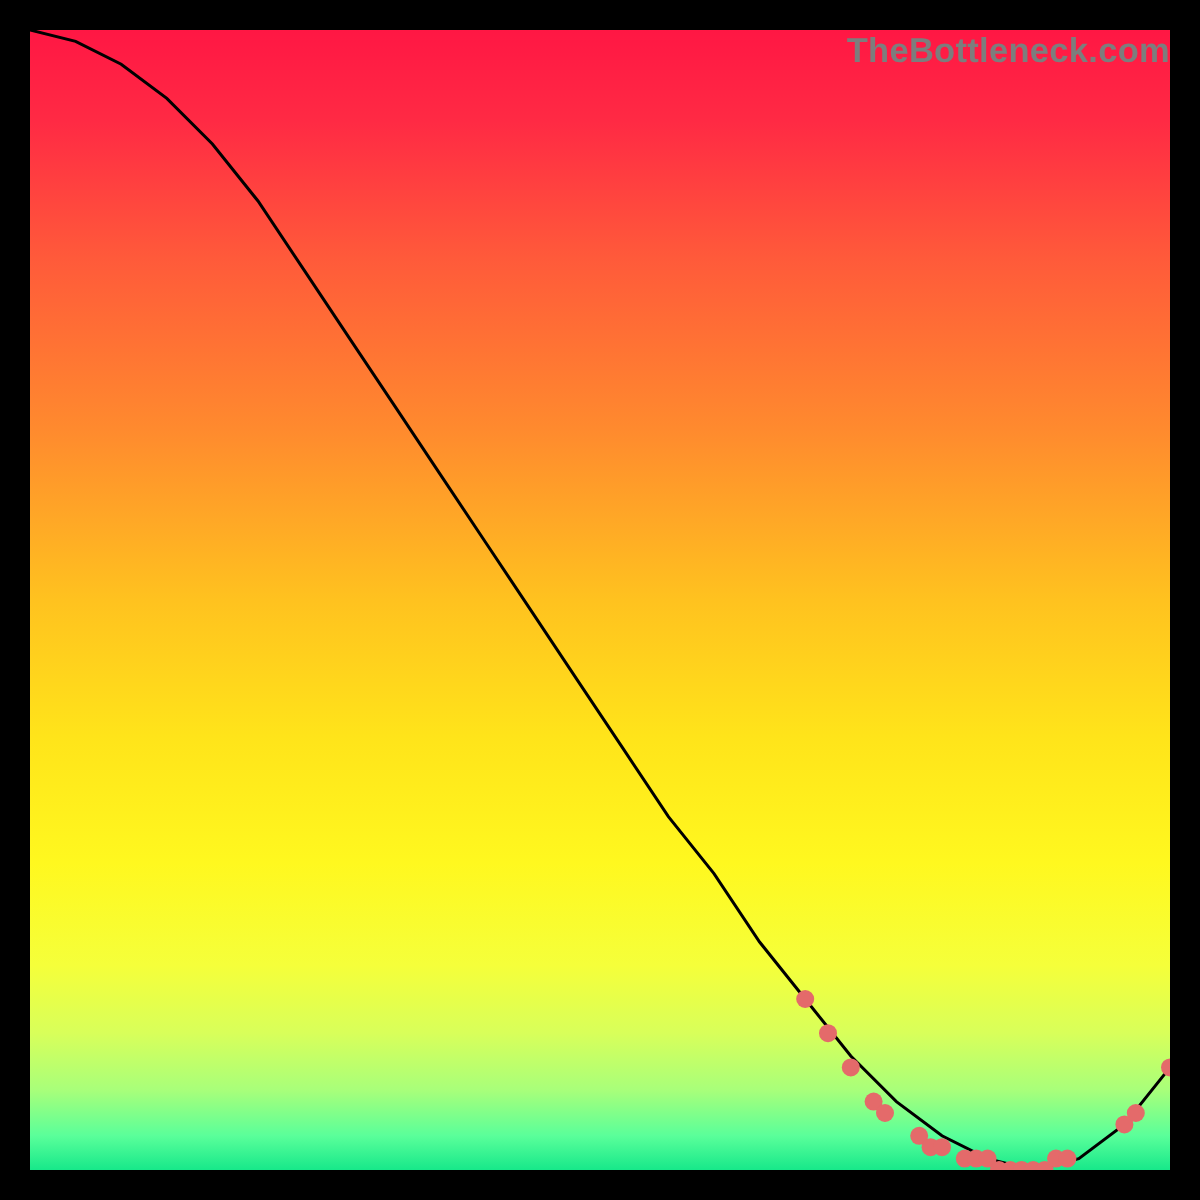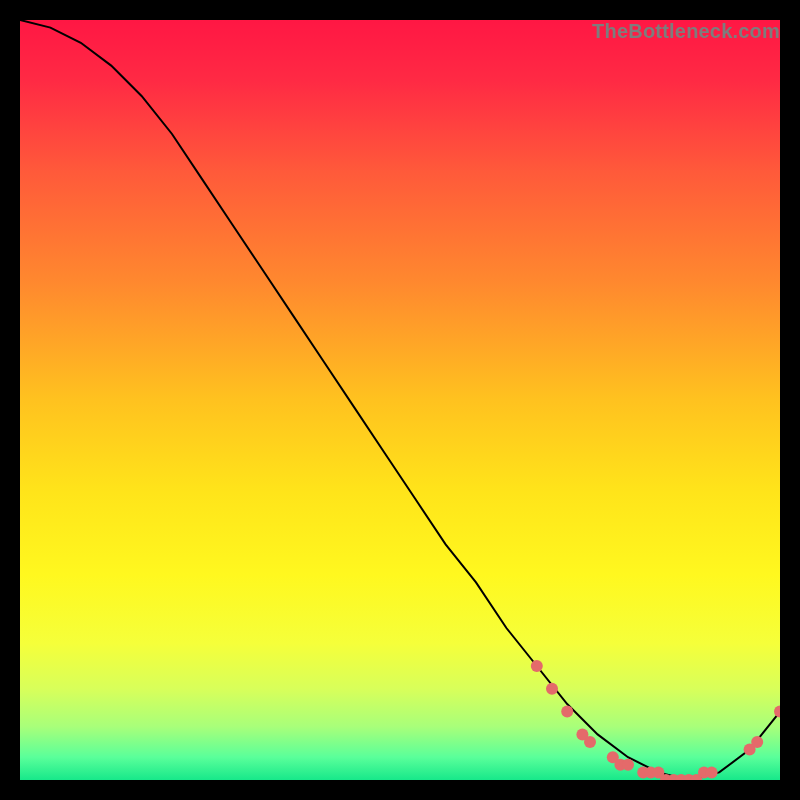--- a/index.html
+++ b/index.html
@@ -35,21 +35,21 @@
     left: 0;
     top: 0;
     width: 760px;
     height: 760px;
   }
   .watermark {
     position: absolute;
     right: 0;
     top: 0;
     font-family: Arial, Helvetica, sans-serif;
-    font-size: 20px;
+    font-size: 23px;
     font-weight: bold;
     color: #7d7d7d;
     letter-spacing: 0.2px;
     user-select: none;
   }
 </style>
 </head>
 <body>
 
 <div class="stage">

